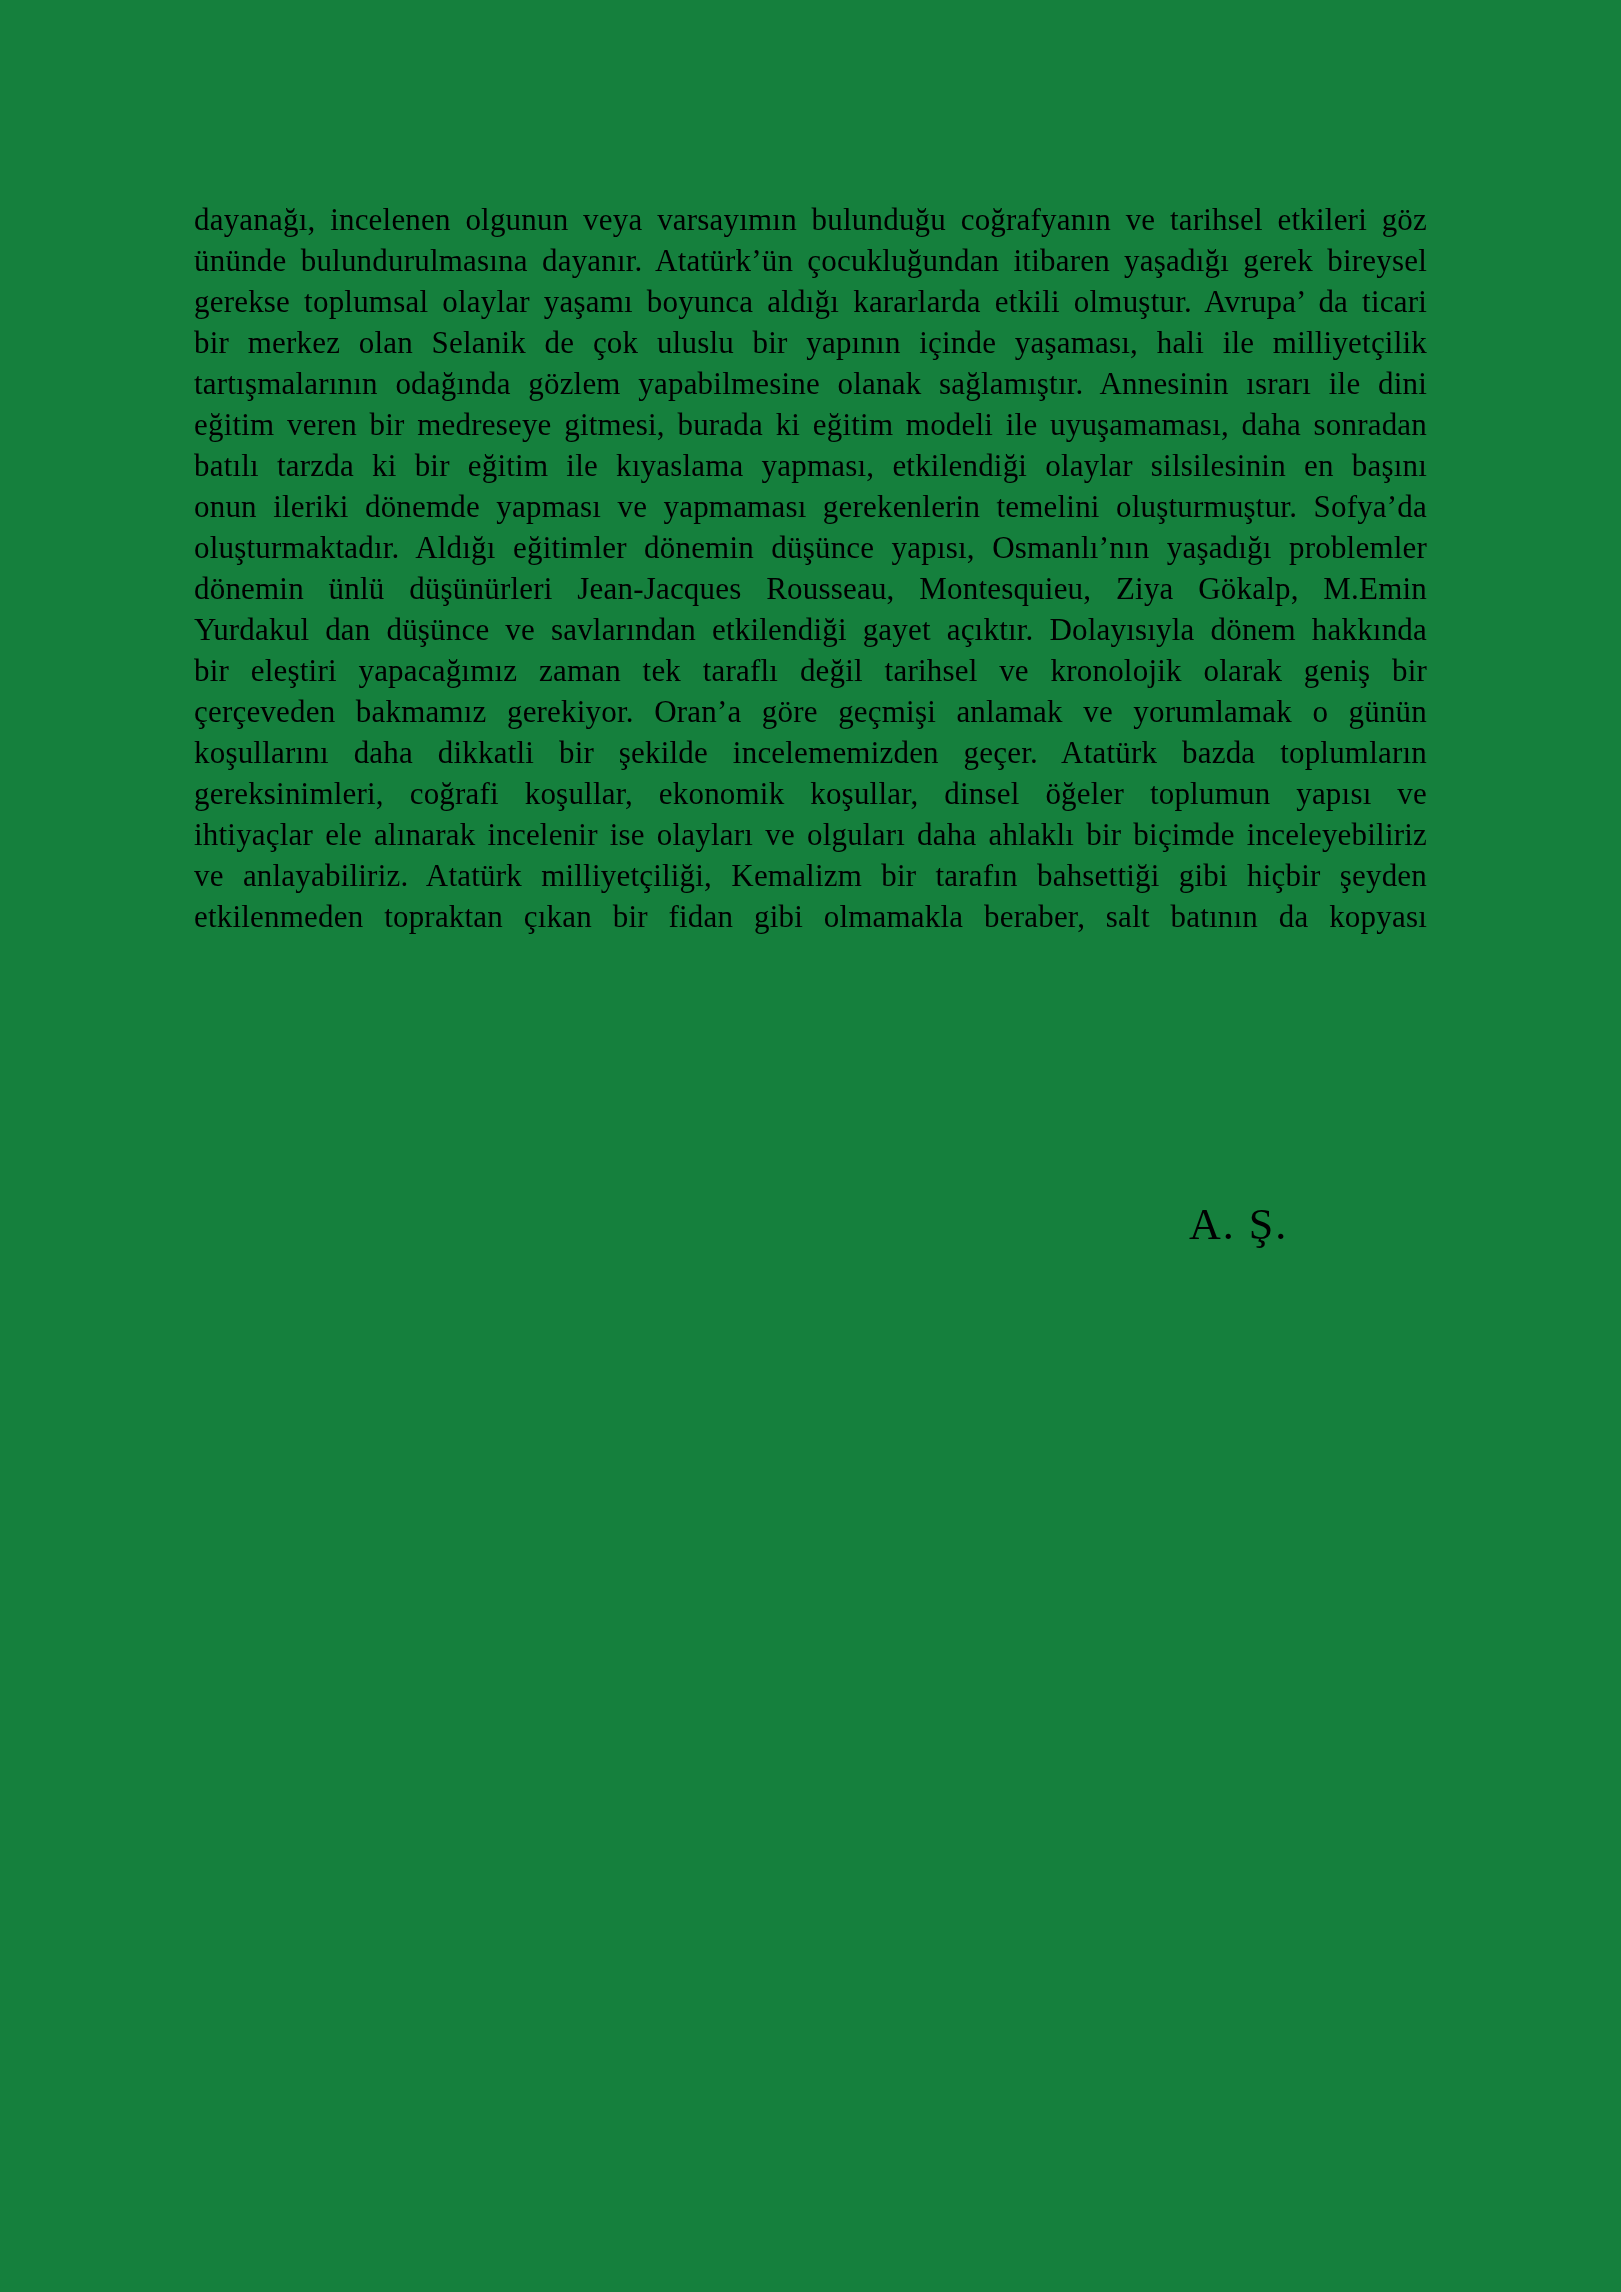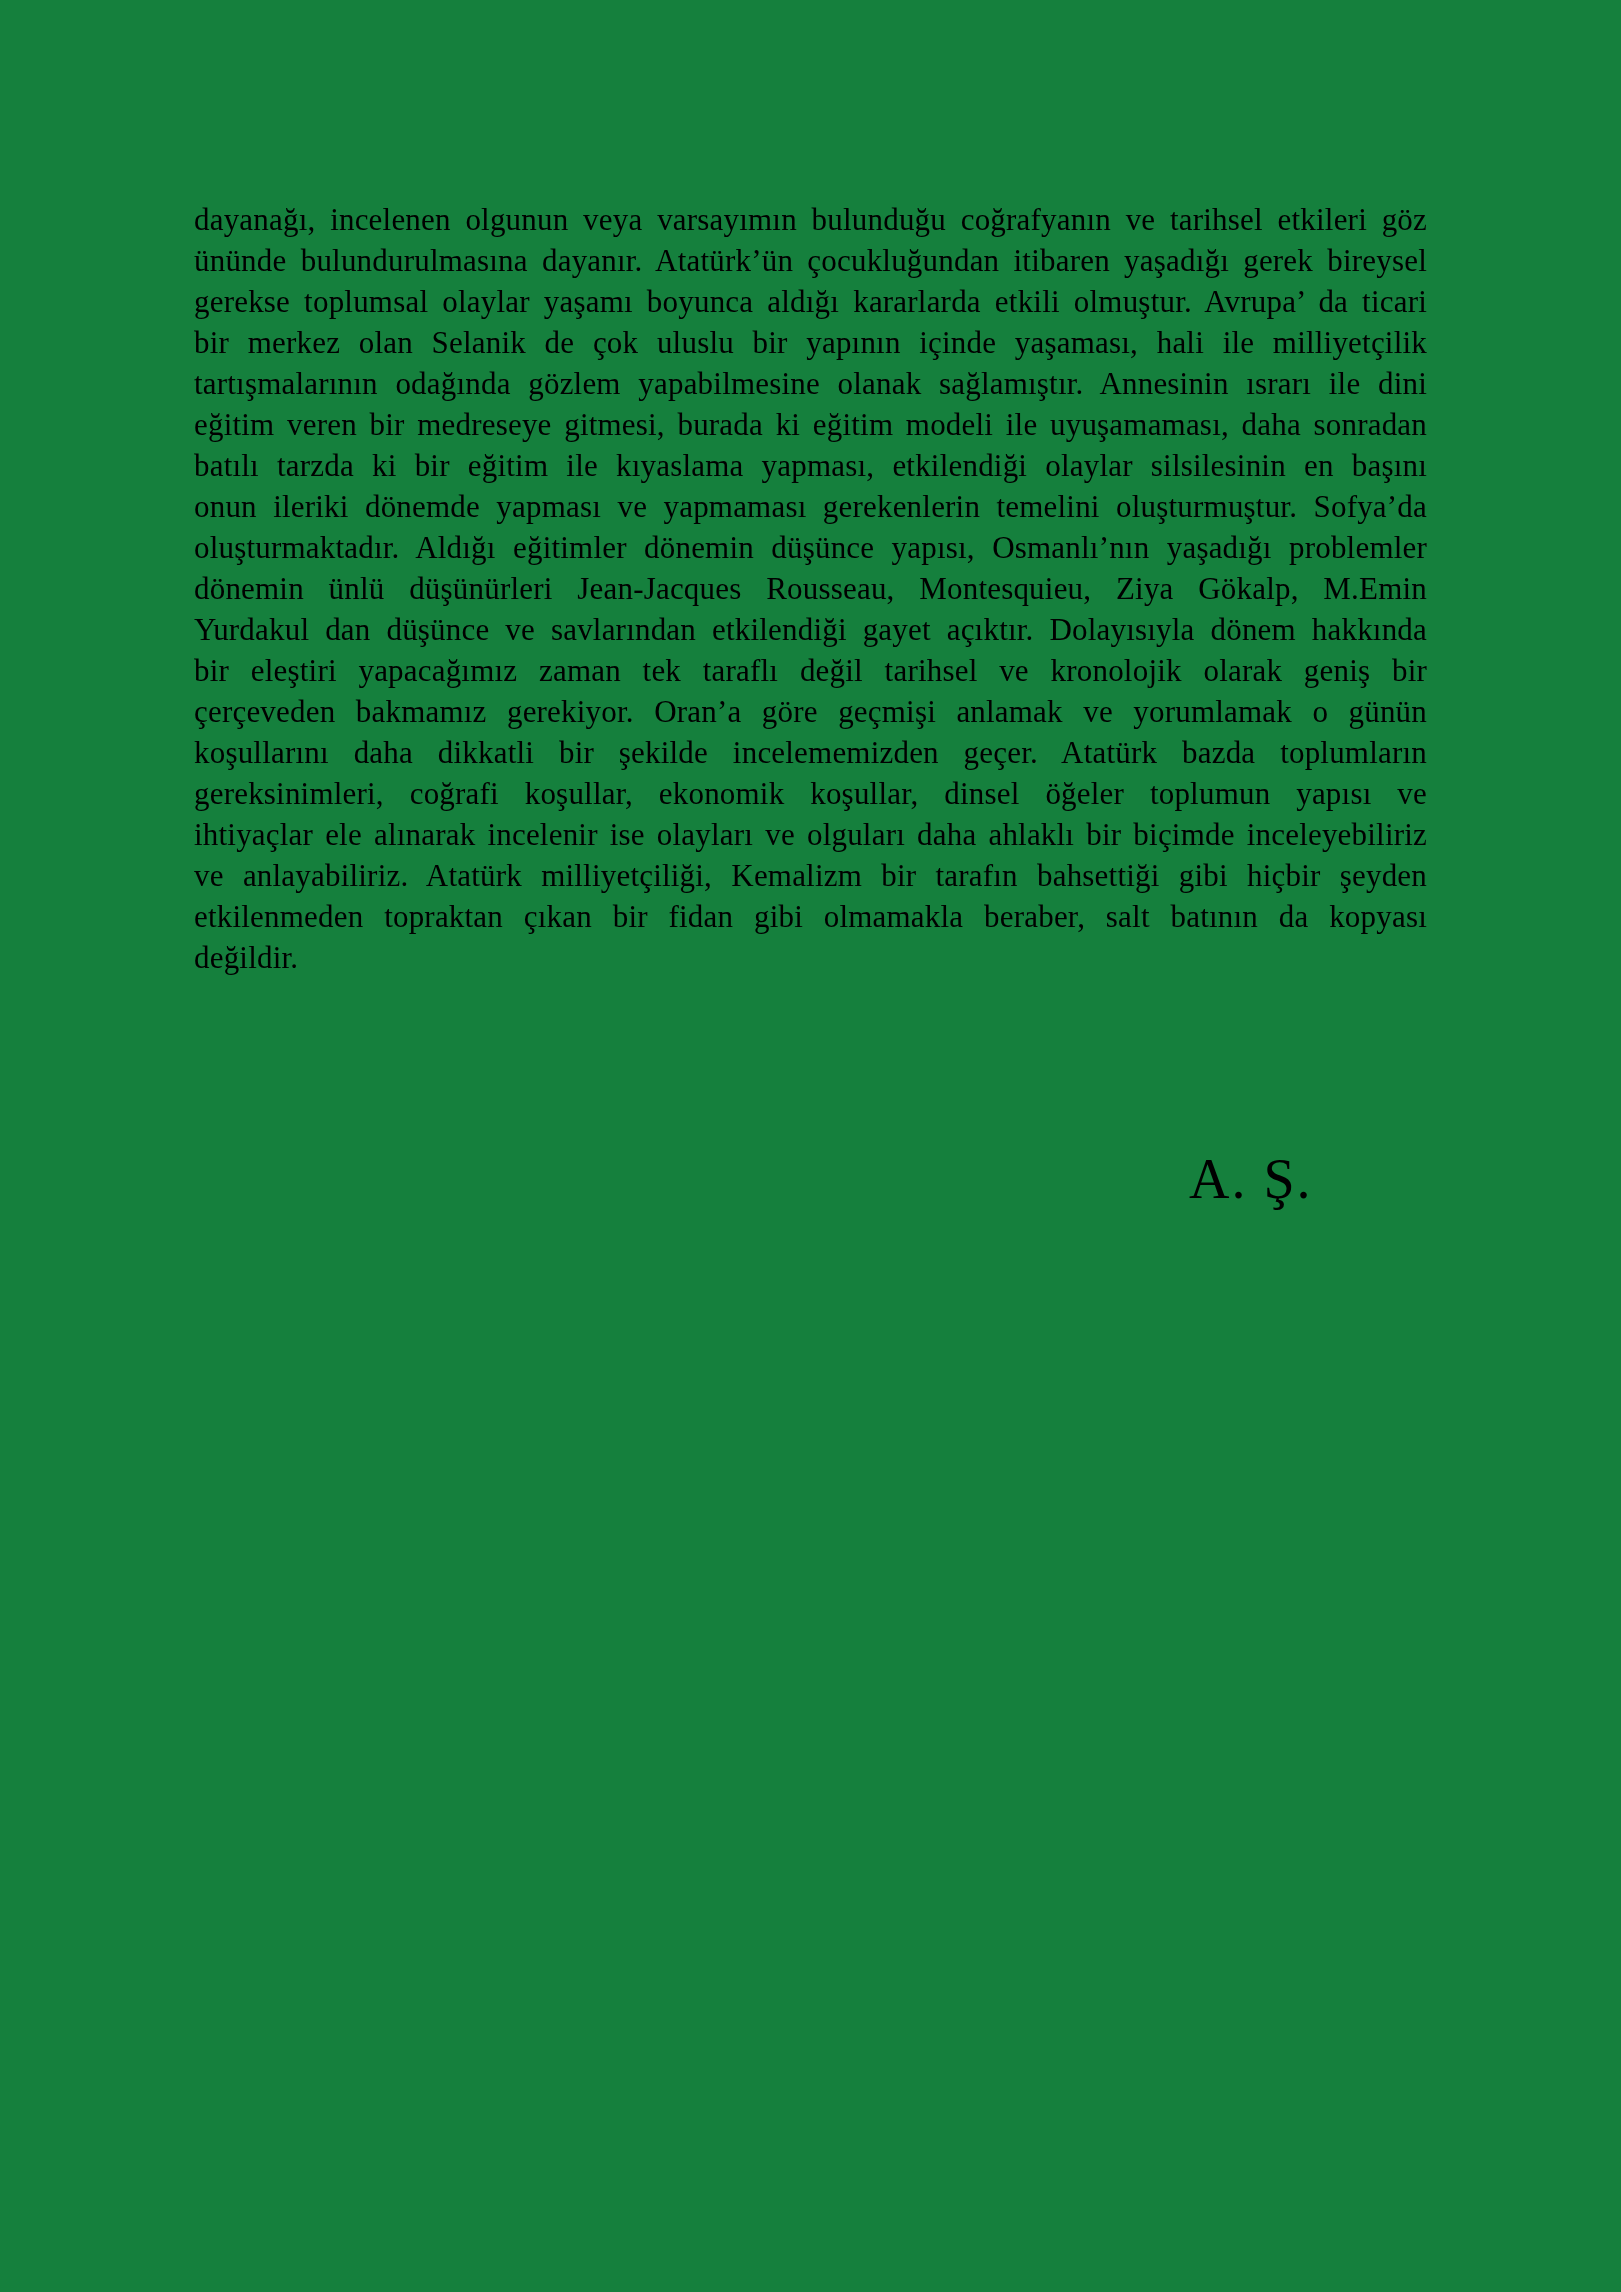--- a/index.html
+++ b/index.html
@@ -30,22 +30,22 @@
     text-align-last: justify;
     white-space: nowrap;
   }
   .line.last {
     text-align-last: left;
     white-space: normal;
   }
   .signature {
     position: absolute;
     left: 1189px;
-    top: 1155px;
-    font-size: 56px;
+    top: 1200px;
+    font-size: 44px;
     line-height: 49px;
     letter-spacing: 2px;
   }
 </style>
 </head>
 <body>
 
 <div class="page">
   <div class="body-text" id="paragraph">
       <div class="line">dayanağı, incelenen olgunun veya varsayımın bulunduğu coğrafyanın ve tarihsel etkileri göz</div>
@@ -59,17 +59,16 @@
       <div class="line">oluşturmaktadır. Aldığı eğitimler dönemin düşünce yapısı, Osmanlı’nın yaşadığı problemler</div>
       <div class="line">dönemin ünlü düşünürleri Jean-Jacques Rousseau, Montesquieu, Ziya Gökalp, M.Emin</div>
       <div class="line">Yurdakul dan düşünce ve savlarından etkilendiği gayet açıktır. Dolayısıyla dönem hakkında</div>
       <div class="line">bir eleştiri yapacağımız zaman tek taraflı değil tarihsel ve kronolojik olarak geniş bir</div>
       <div class="line">çerçeveden bakmamız gerekiyor. Oran’a göre geçmişi anlamak ve yorumlamak o günün</div>
       <div class="line">koşullarını daha dikkatli bir şekilde incelememizden geçer. Atatürk bazda toplumların</div>
       <div class="line">gereksinimleri, coğrafi koşullar, ekonomik koşullar, dinsel öğeler toplumun yapısı ve</div>
       <div class="line">ihtiyaçlar ele alınarak incelenir ise olayları ve olguları daha ahlaklı bir biçimde inceleyebiliriz</div>
       <div class="line">ve anlayabiliriz. Atatürk milliyetçiliği, Kemalizm bir tarafın bahsettiği gibi hiçbir şeyden</div>
       <div class="line">etkilenmeden topraktan çıkan bir fidan gibi olmamakla beraber, salt batının da kopyası</div>
-      <div class="line last">değildir.</div>
     </div>
   <div class="signature">A. Ş.</div>
 </div>
 
 
 </body></html>

